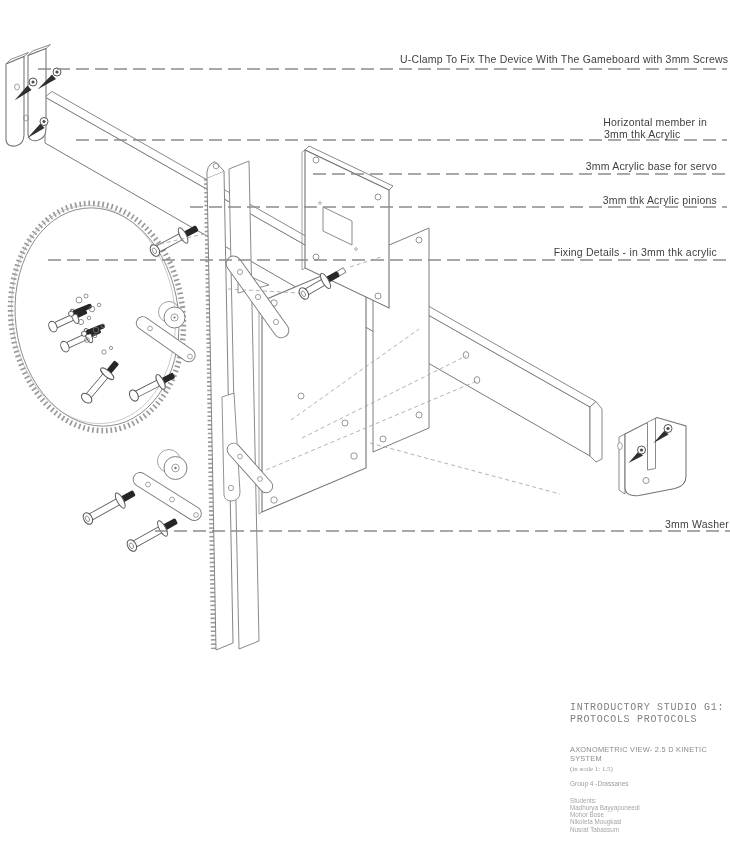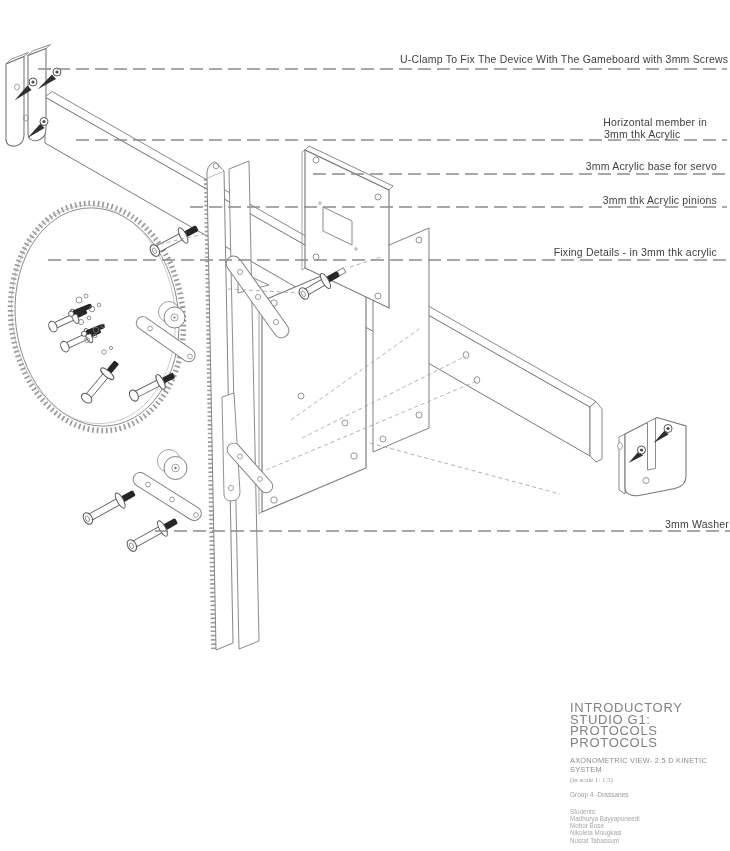--- a/index.html
+++ b/index.html
@@ -3,22 +3,22 @@
 <meta charset="utf-8">
 <style>
   html,body{margin:0;padding:0;background:#ffffff;}
   body{width:730px;height:851px;position:relative;overflow:hidden;
        font-family:"Liberation Sans",sans-serif;}
   #stage{position:absolute;left:0;top:0;width:730px;height:851px;}
   svg text{font-family:"Liberation Sans",sans-serif;fill:#3f3f3f;}
   .lbl{font-size:10.5px;letter-spacing:0.2px;}
   
   #title-block{position:absolute;left:570px;top:702px;width:160px;}
-  .tb-h{font-size:13px;color:#818181;letter-spacing:0.7px;line-height:11.5px;}
-  .tb-view{font-size:7.4px;color:#8b8b8b;letter-spacing:0.25px;margin-top:8px;}
+  .tb-h{font-size:10px;color:#818181;letter-spacing:0.7px;line-height:11.5px;font-family:Liberation Mono, monospace;}
+  .tb-view{font-size:7.4px;color:#8b8b8b;letter-spacing:0.25px;margin-top:20px;}
   .tb-scale{font-size:6.9px;color:#979797;margin-top:1.5px;font-family:"Liberation Serif",serif;}
   .tb-group{font-size:6.5px;color:#9c9c9c;margin-top:8px;}
   .tb-students{margin-top:10px;}
   .tb-students div{font-size:6.3px;color:#a6a6a6;line-height:7.3px;}
 </style>
 </head>
 <body>
 
 <div id="stage">
 <svg width="730" height="851" viewBox="0 0 730 851" xmlns="http://www.w3.org/2000/svg">

